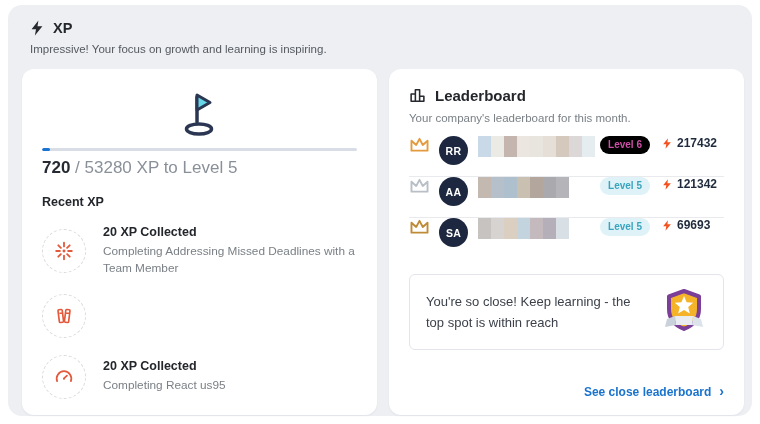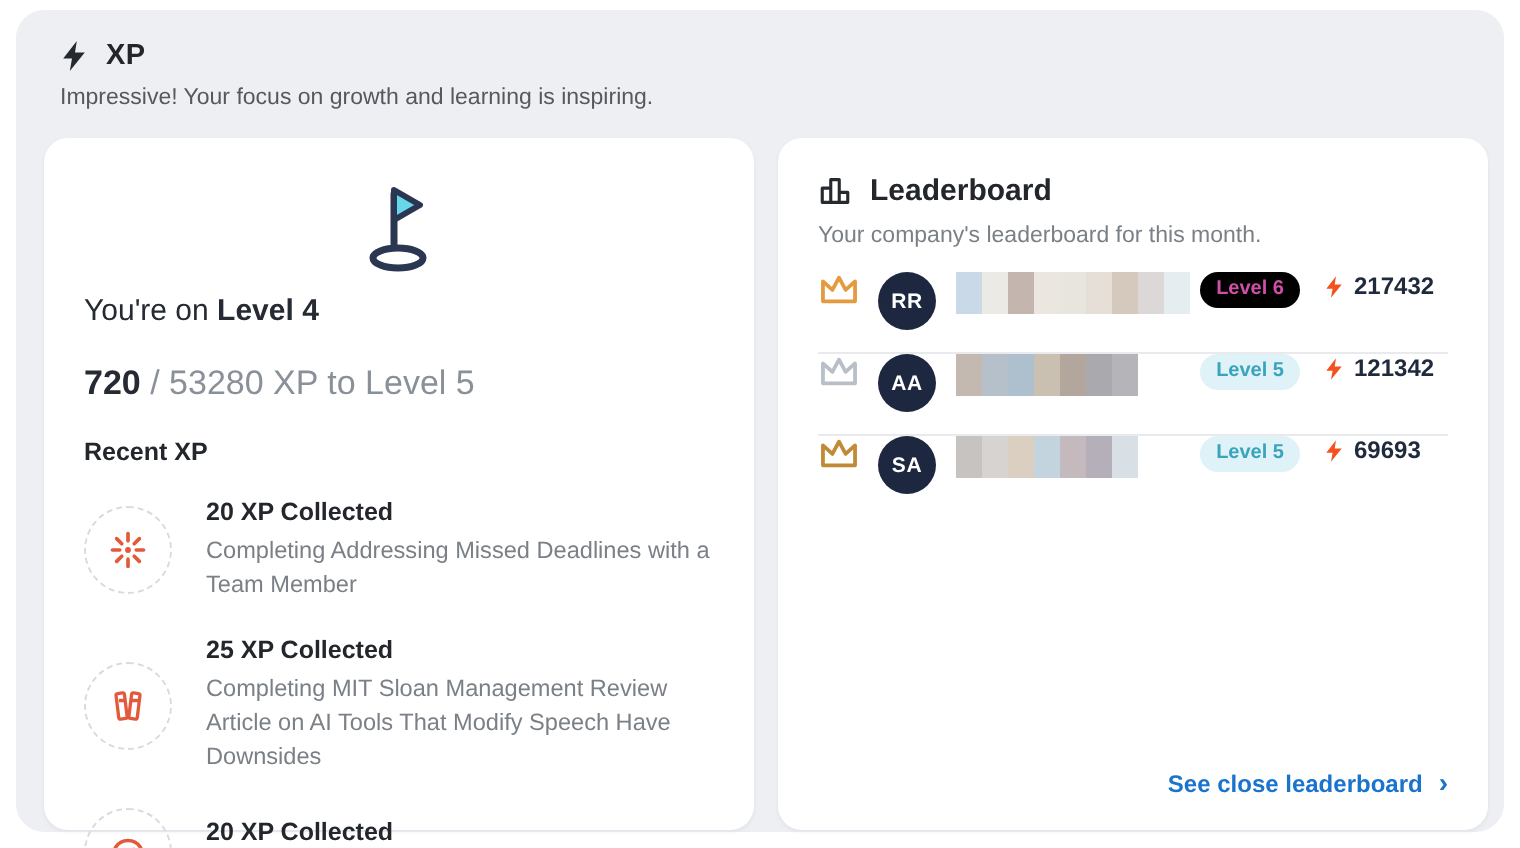--- a/index.html
+++ b/index.html
@@ -67,21 +67,20 @@
       <div class="flag-wrap">
         <span style="display:flex;">
           <svg width="52" height="48" viewBox="0 0 52 48">
             <ellipse cx="25" cy="40" rx="12.5" ry="5" fill="none" stroke="#2b3752" stroke-width="3.5"></ellipse>
             <line x1="23" y1="8" x2="23" y2="33" stroke="#2b3752" stroke-width="3.5" stroke-linecap="round"></line>
             <path d="M23 6 L36 13.5 L23 21 Z" fill="#67d6e8" stroke="#2b3752" stroke-width="3" stroke-linejoin="round"></path>
           </svg>
         </span>
       </div>
 
-      <div class="level-line"><span>You're on </span><b>Level 4</b></div>
 
       <div class="progress-track">
         <div class="progress-fill" style="width: 2.4%; background: rgb(27, 116, 212);"></div>
       </div>
 
       <div class="progress-text"><b>720</b><span> / </span><span>53280 XP to Level 5</span></div>
 
       <div class="recent-title">Recent XP</div>
 
       <div class="xp-items">
@@ -100,24 +99,20 @@
         </div>
 
         <div class="xp-item">
           <span class="xp-item-icon">
             <svg width="22" height="22" viewBox="0 0 24 24" stroke="#e2593c" stroke-width="1.8" fill="none" stroke-linejoin="round">
               <rect x="6.2" y="5" width="4.6" height="14" rx="1" transform="rotate(-7 8.5 12)"></rect>
               <rect x="13.2" y="5" width="4.6" height="14" rx="1" transform="rotate(7 15.5 12)"></rect>
               <path d="M7 9 h4 M14 9 h4"></path>
             </svg>
           </span>
-          <div>
-            <div class="xp-item-title">25 XP Collected</div>
-            <div class="xp-item-desc">Completing MIT Sloan Management Review Article on AI Tools That Modify Speech Have Downsides</div>
-          </div>
         </div>
 
         <div class="xp-item">
           <span class="xp-item-icon">
             <svg width="22" height="22" viewBox="0 0 24 24" stroke="#e2593c" stroke-width="1.9" fill="none" stroke-linecap="round">
               <path d="M4.5 16.5 A 8 8 0 1 1 19.5 16.5"></path>
               <path d="M12 13.5 L15.2 10.5"></path>
               <circle cx="12" cy="14" r="1.1" fill="#e2593c" stroke="none"></circle>
             </svg>
           </span>
@@ -219,20 +214,33 @@
           <span class="xp-val">
             <svg width="10" height="13" viewBox="0 0 14 16">
                 <path d="M8.4 0.5 L1.6 9.2 H6.0 L4.9 15.5 L12.4 6.2 H7.5 Z" fill="#f4511e"></path>
               </svg>
             <b>69693</b>
           </span>
         </div>
 
       </div>
 
+      <div class="banner">
+        <div class="banner-text">You're so close! Keep learning - the top spot is within reach</div>
+        <span style="display:flex;">
+          <svg width="46" height="50" viewBox="0 0 46 50">
+            <path d="M23 4 L38 9.5 V22 C38 32 31.5 38.5 23 42 C14.5 38.5 8 32 8 22 V9.5 Z" fill="#f5b32a" stroke="#7b3f98" stroke-width="4" stroke-linejoin="round"></path>
+            <path d="M23 9 L25.6 15.2 L32.2 15.7 L27.2 20 L28.8 26.5 L23 23 L17.2 26.5 L18.8 20 L13.8 15.7 L20.4 15.2 Z" fill="#ffffff"></path>
+            <path d="M6 32 L14 29 L15 38 L4 40 Z" fill="#c9d1db"></path>
+            <path d="M40 32 L32 29 L31 38 L42 40 Z" fill="#dde3ea"></path>
+            <path d="M14 29 H32 L31 38 H15 Z" fill="#e9edf2"></path>
+            <path d="M19 38 C20.5 40 25.5 40 27 38 L23 44 Z" fill="#7b3f98"></path>
+          </svg>
+        </span>
+      </div>
 
       <a class="card-link">
           <span>See close leaderboard</span>
           <span class="chev">›</span>
         </a>
     </section>
 
   </div>
 </div>
 

